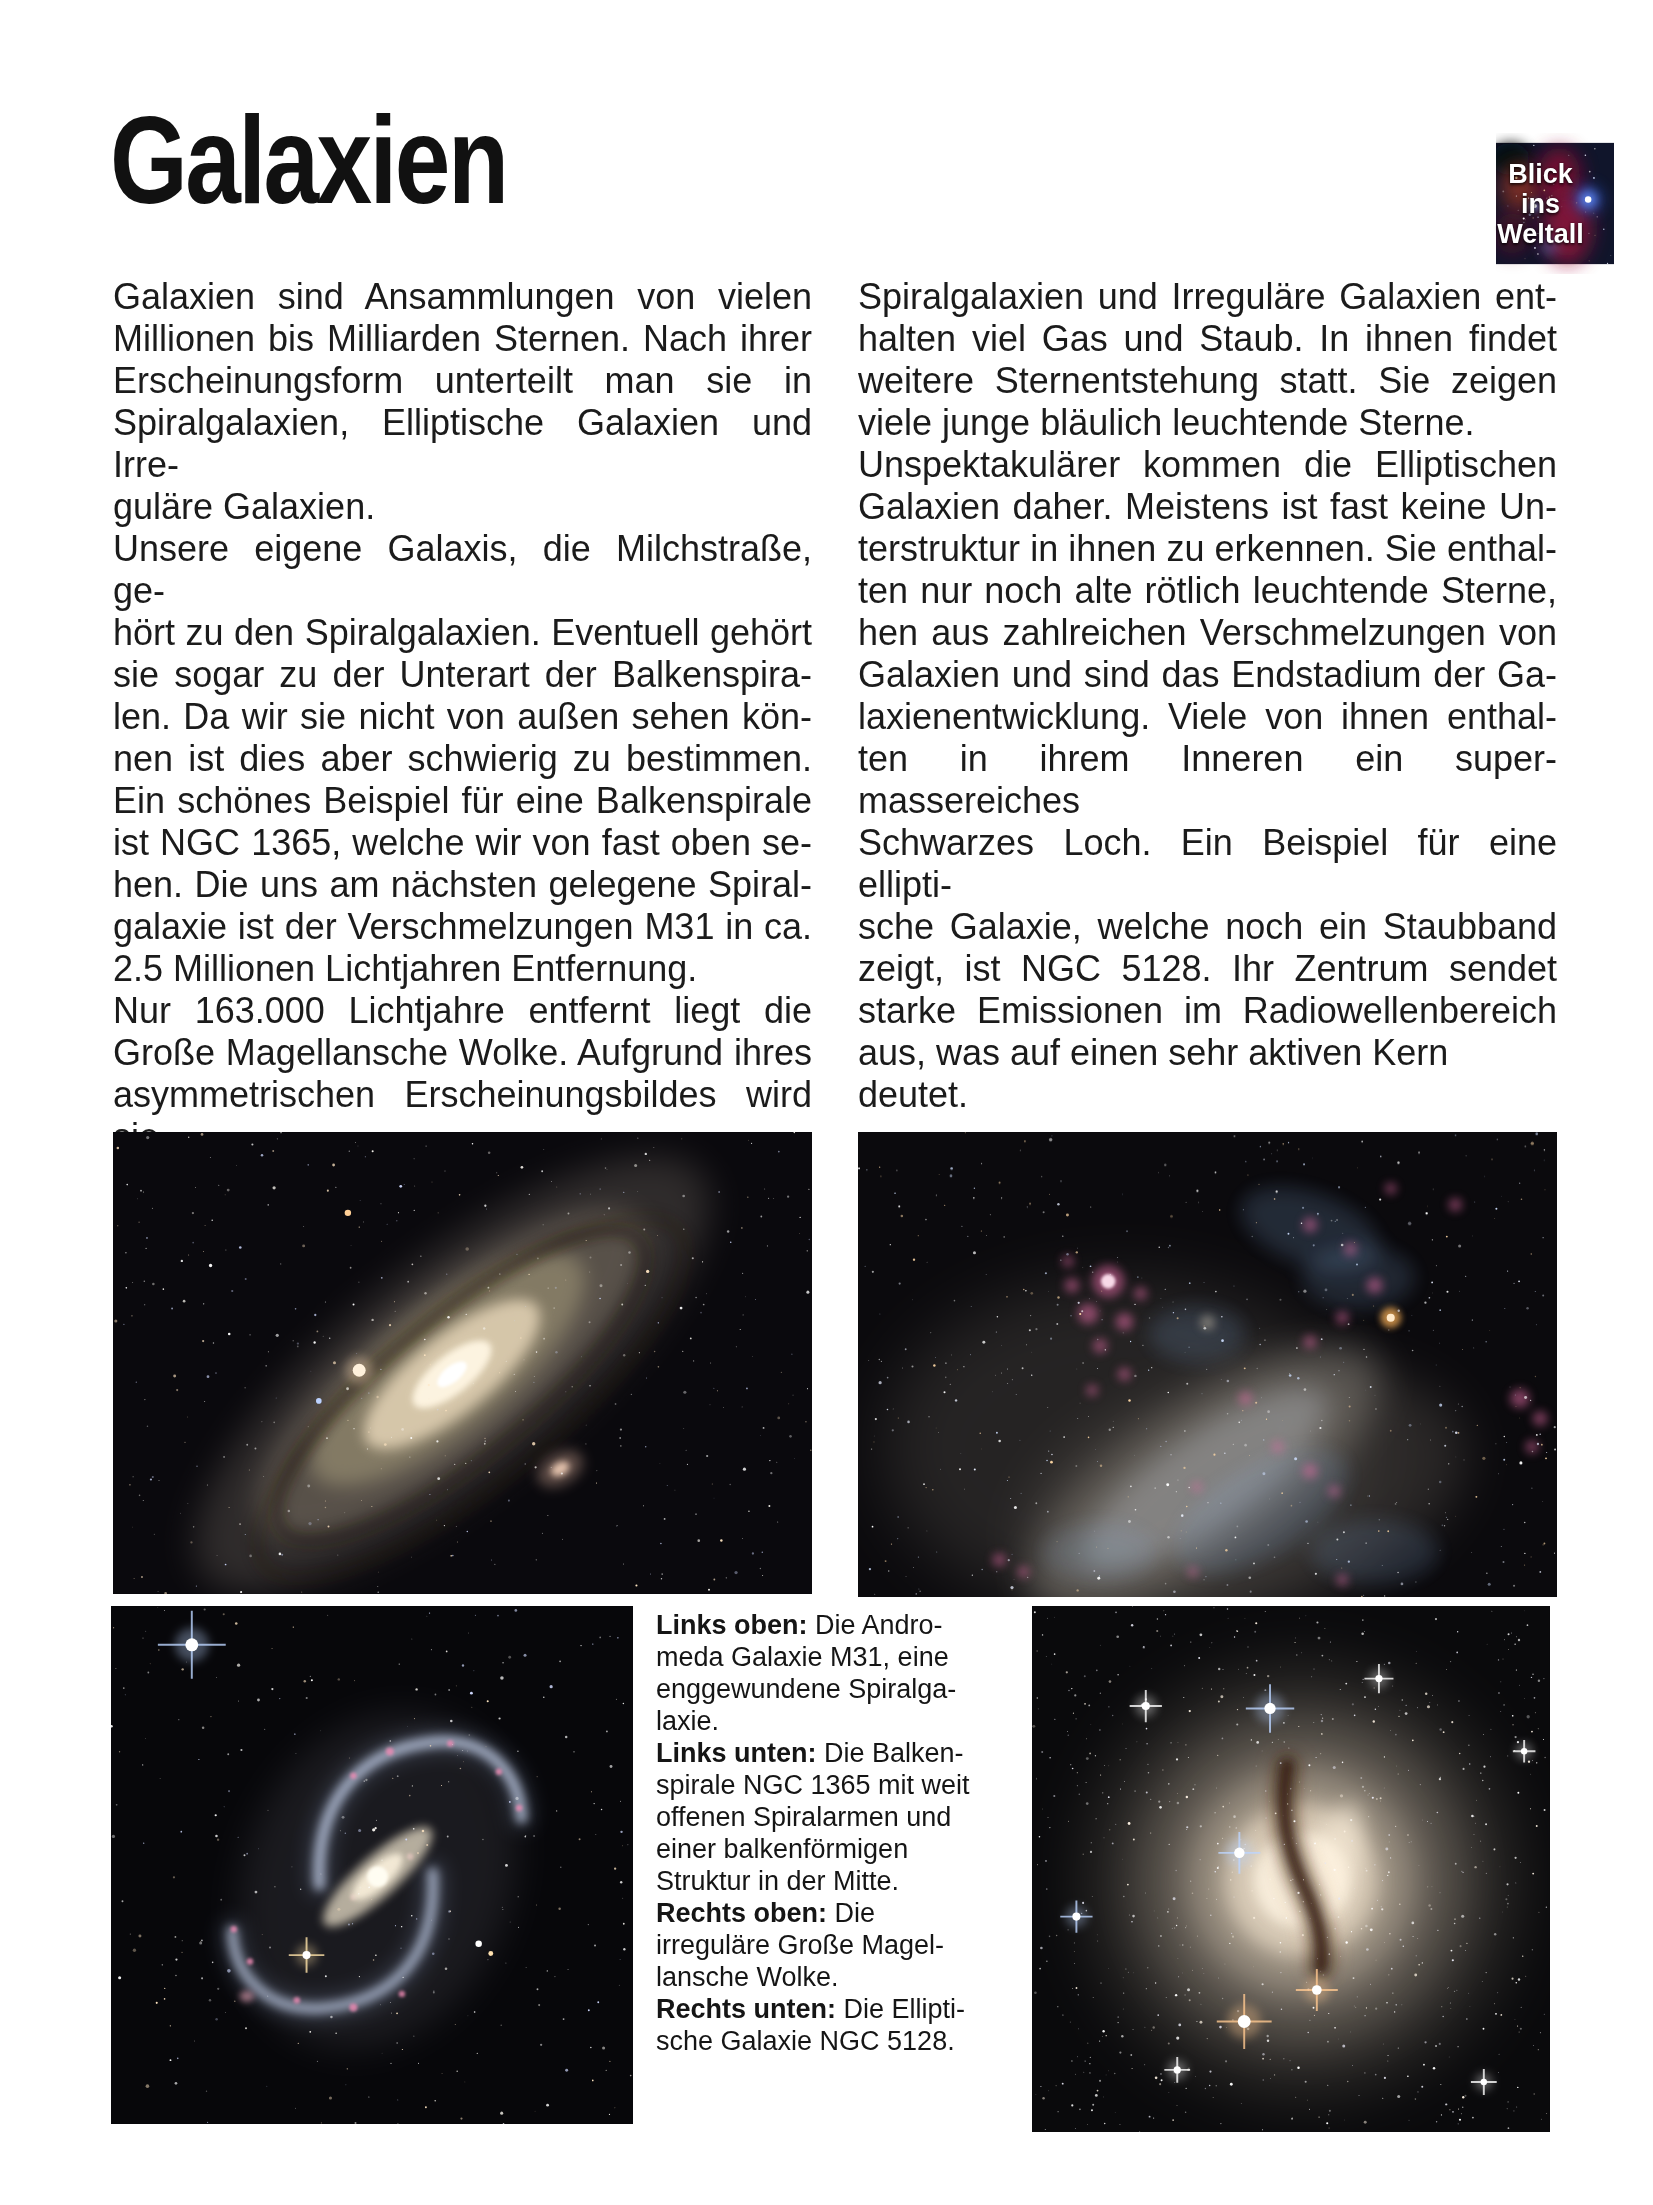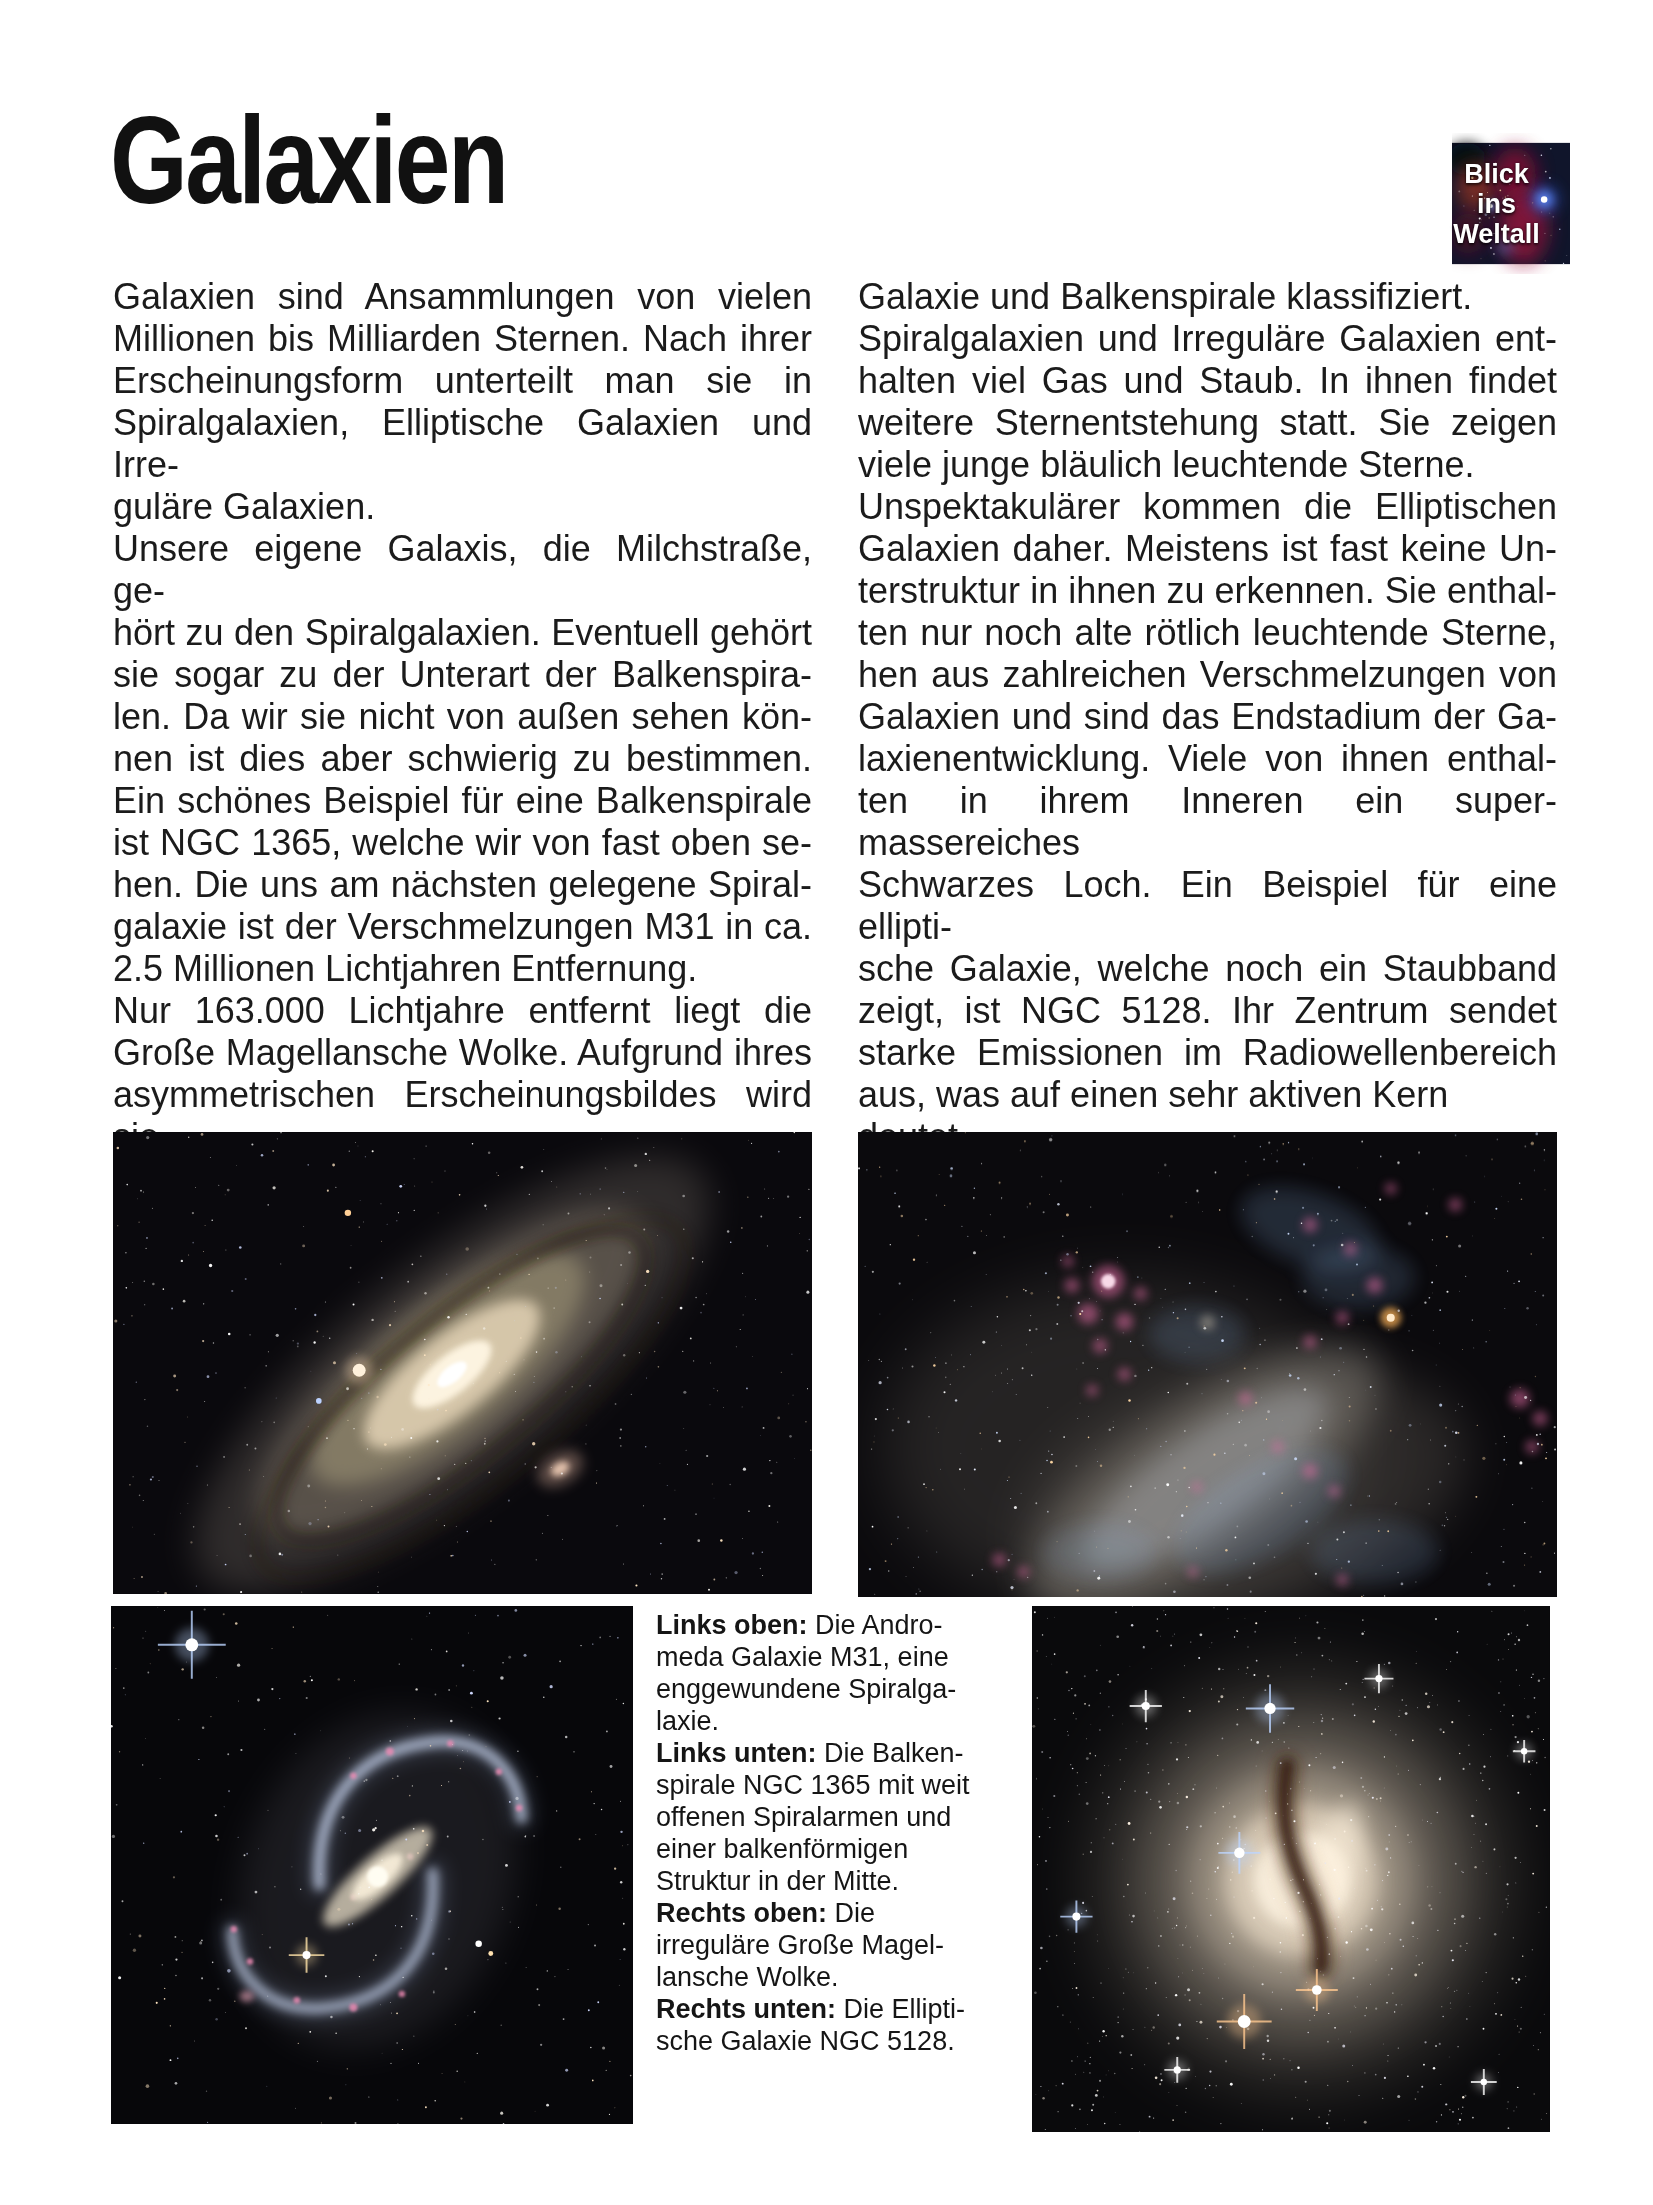--- a/index.html
+++ b/index.html
@@ -3,21 +3,21 @@
 <meta charset="utf-8">
 <style>
   html,body{margin:0;padding:0;background:#ffffff;}
   .page{position:relative;width:1654px;height:2205px;background:#ffffff;overflow:hidden;
         font-family:"Liberation Sans",sans-serif;color:#1b1b1b;margin-top:23px;}
 
   .title{position:absolute;left:110px;top:74px;margin:0;
          font-size:125px;line-height:1;font-weight:700;color:#111;
          letter-spacing:-3.2px;transform:scaleX(0.80);transform-origin:0 0;white-space:nowrap;}
 
-  .logo{position:absolute;left:1423px;top:110px;width:118px;height:141px;overflow:hidden;padding-left:29px;}
+  .logo{position:absolute;left:1467px;top:110px;width:118px;height:141px;overflow:hidden;padding-left:29px;}
   .logo svg{display:block;width:100%;height:100%;}
   .logo-text{position:absolute;left:0;top:0;width:100%;height:100%;
              display:flex;flex-direction:column;align-items:center;justify-content:center;
              font-weight:700;font-size:27px;line-height:30px;color:#ffffff;
              text-shadow:0 1.6px 3.2px rgba(0,0,0,.75), 0 0 1.6px rgba(0,0,0,.6);}
 
   .bodycol{position:absolute;top:253px;width:699px;font-size:36px;line-height:42px;}
   .col-left{left:113px;}
   .col-right{left:858px;}
   .tline{white-space:normal;}
@@ -157,21 +157,20 @@
       <div class="tline j">ist NGC 1365, welche wir von fast oben se-</div>
       <div class="tline j">hen. Die uns am nächsten gelegene Spiral-</div>
       <div class="tline j">galaxie ist der Verschmelzungen M31 in ca.</div>
       <div class="tline">2.5 Millionen Lichtjahren Entfernung.</div>
       <div class="tline j">Nur 163.000 Lichtjahre entfernt liegt die</div>
       <div class="tline j">Große Magellansche Wolke. Aufgrund ihres</div>
       <div class="tline j">asymmetrischen Erscheinungsbildes wird sie</div>
       <div class="tline j">als ein Übergangstyp zwischen Irregulärer</div>
     </div>
   <div class="bodycol col-right" id="col-right">
-      <div class="tline">Galaxie und Balkenspirale klassifiziert.</div>
       <div class="tline j">Spiralgalaxien und Irreguläre Galaxien ent-</div>
       <div class="tline j">halten viel Gas und Staub. In ihnen findet</div>
       <div class="tline j">weitere Sternentstehung statt. Sie zeigen</div>
       <div class="tline">viele junge bläulich leuchtende Sterne.</div>
       <div class="tline j">Unspektakulärer kommen die Elliptischen</div>
       <div class="tline j">Galaxien daher. Meistens ist fast keine Un-</div>
       <div class="tline j">terstruktur in ihnen zu erkennen. Sie enthal-</div>
       <div class="tline j">ten nur noch alte rötlich leuchtende Sterne,</div>
       <div class="tline j">hen aus zahlreichen Verschmelzungen von</div>
       <div class="tline j">Galaxien und sind das Endstadium der Ga-</div>

